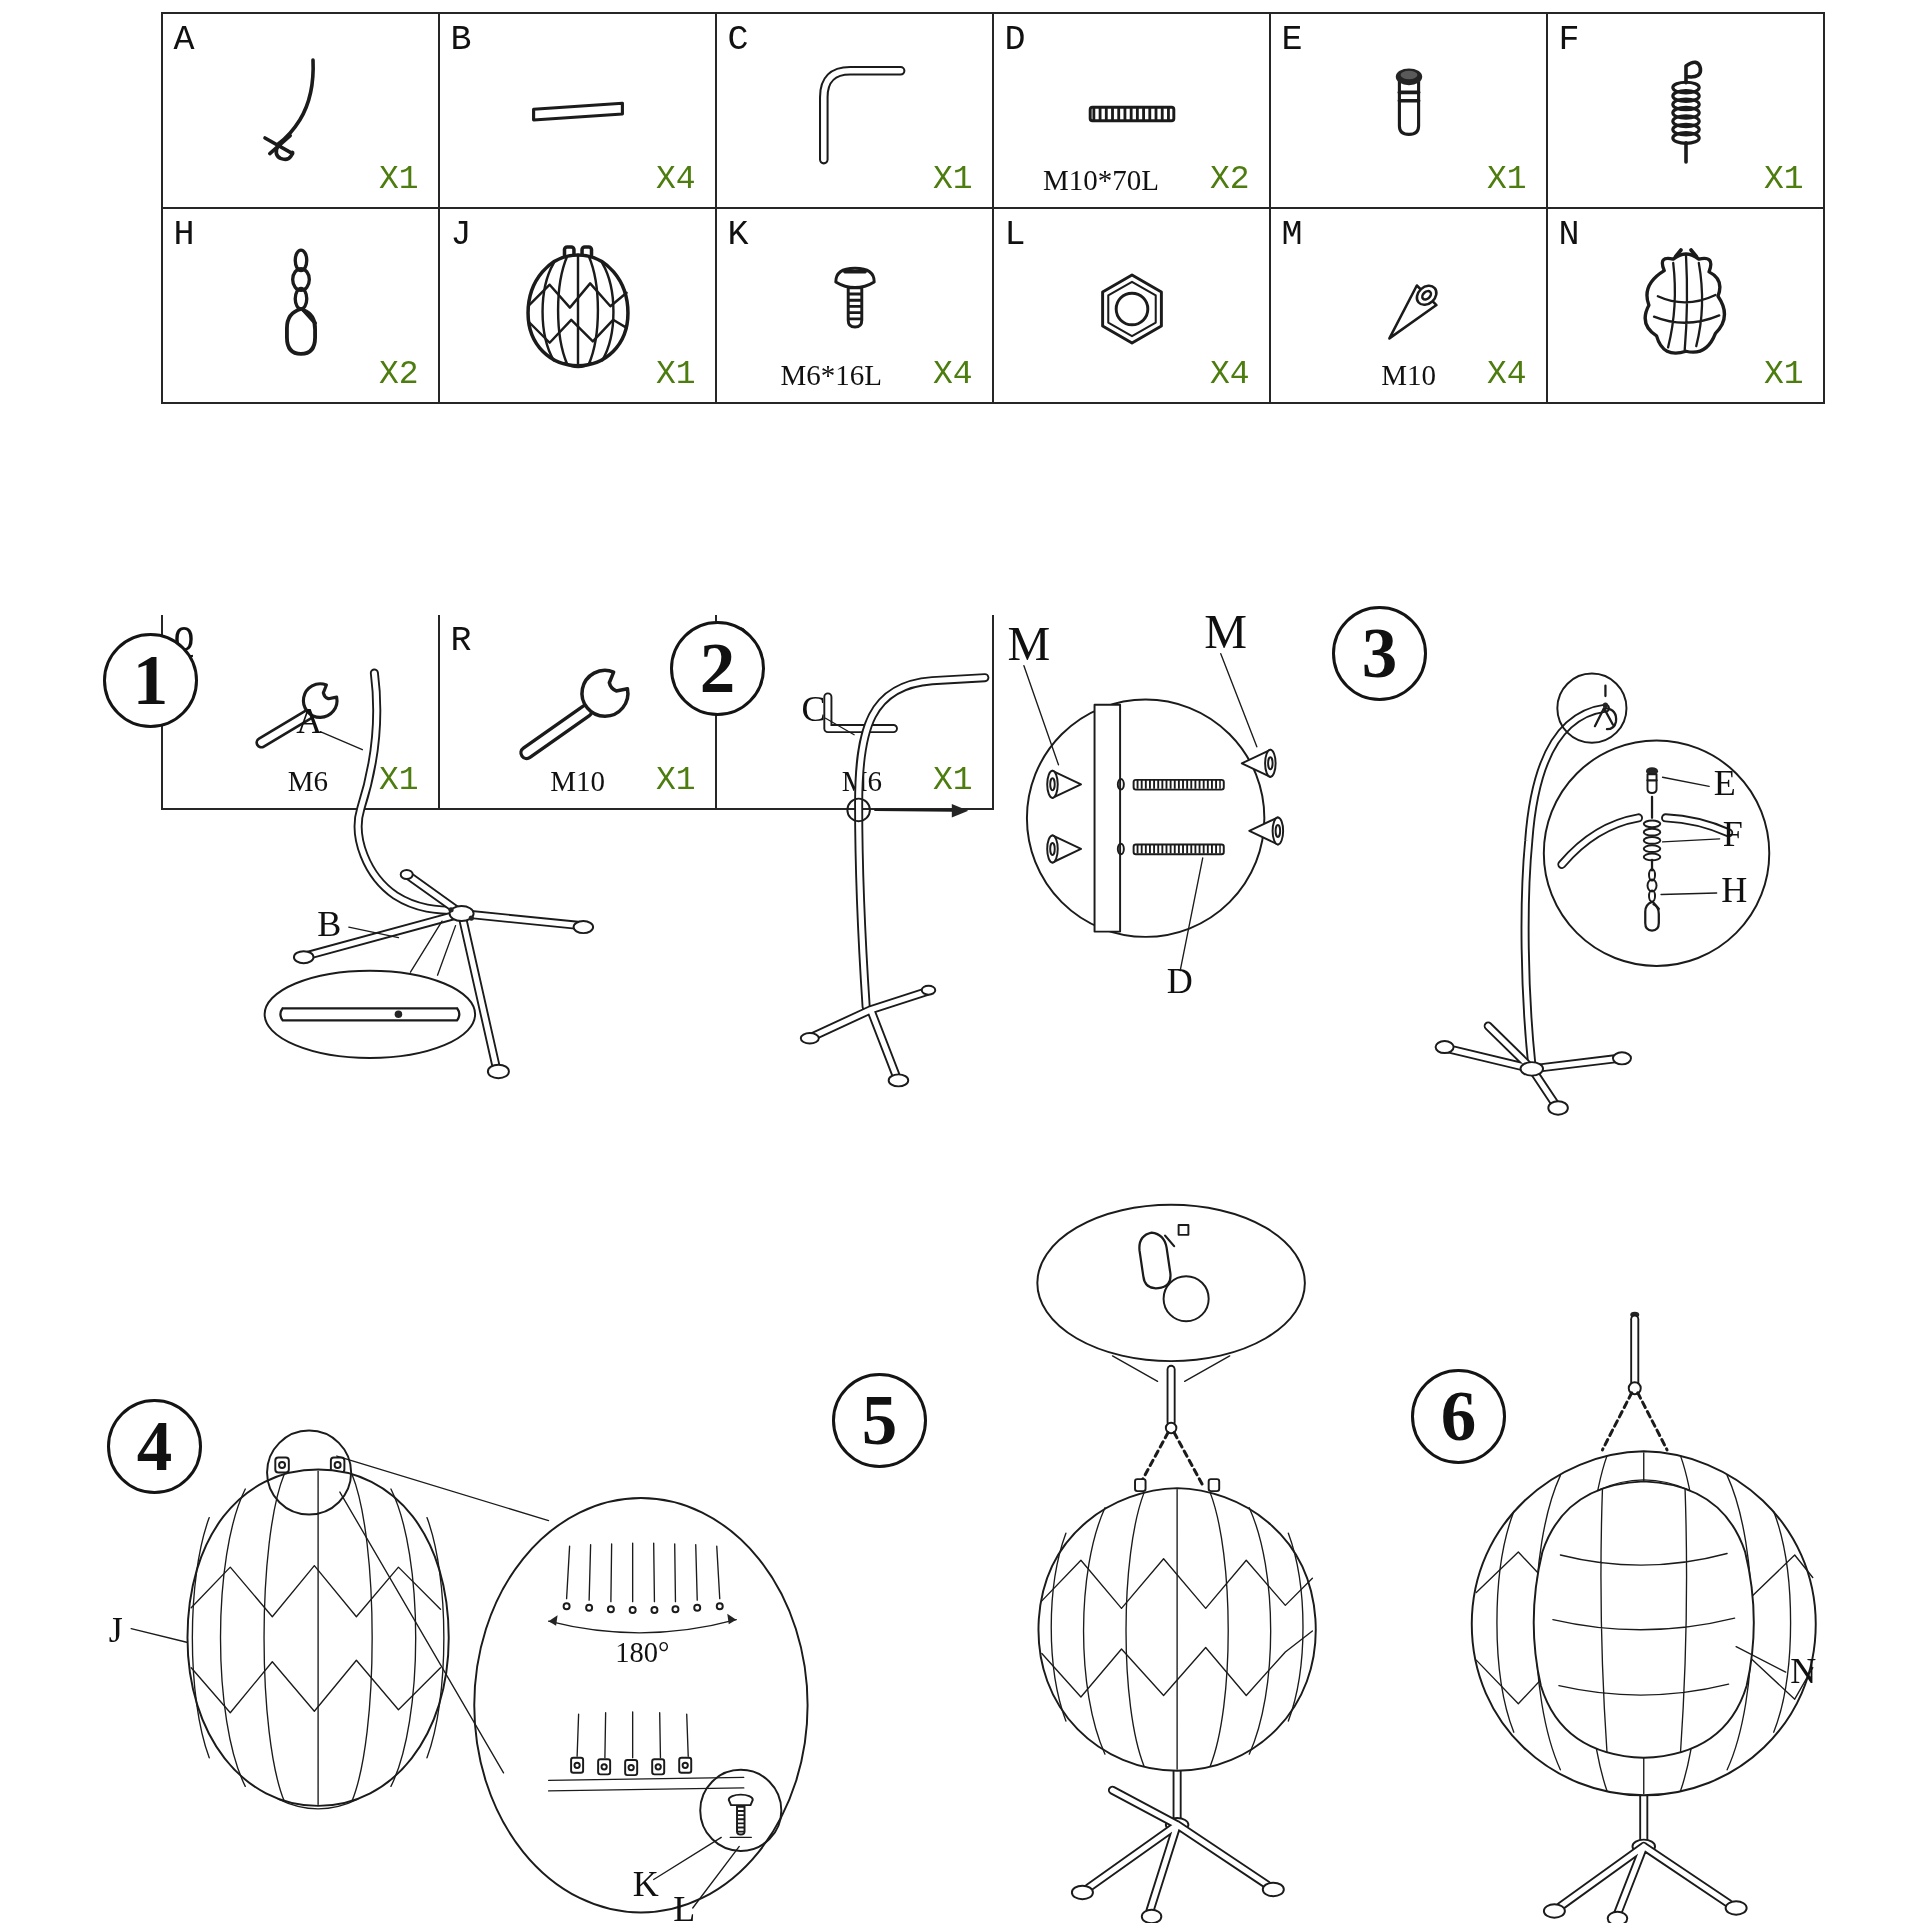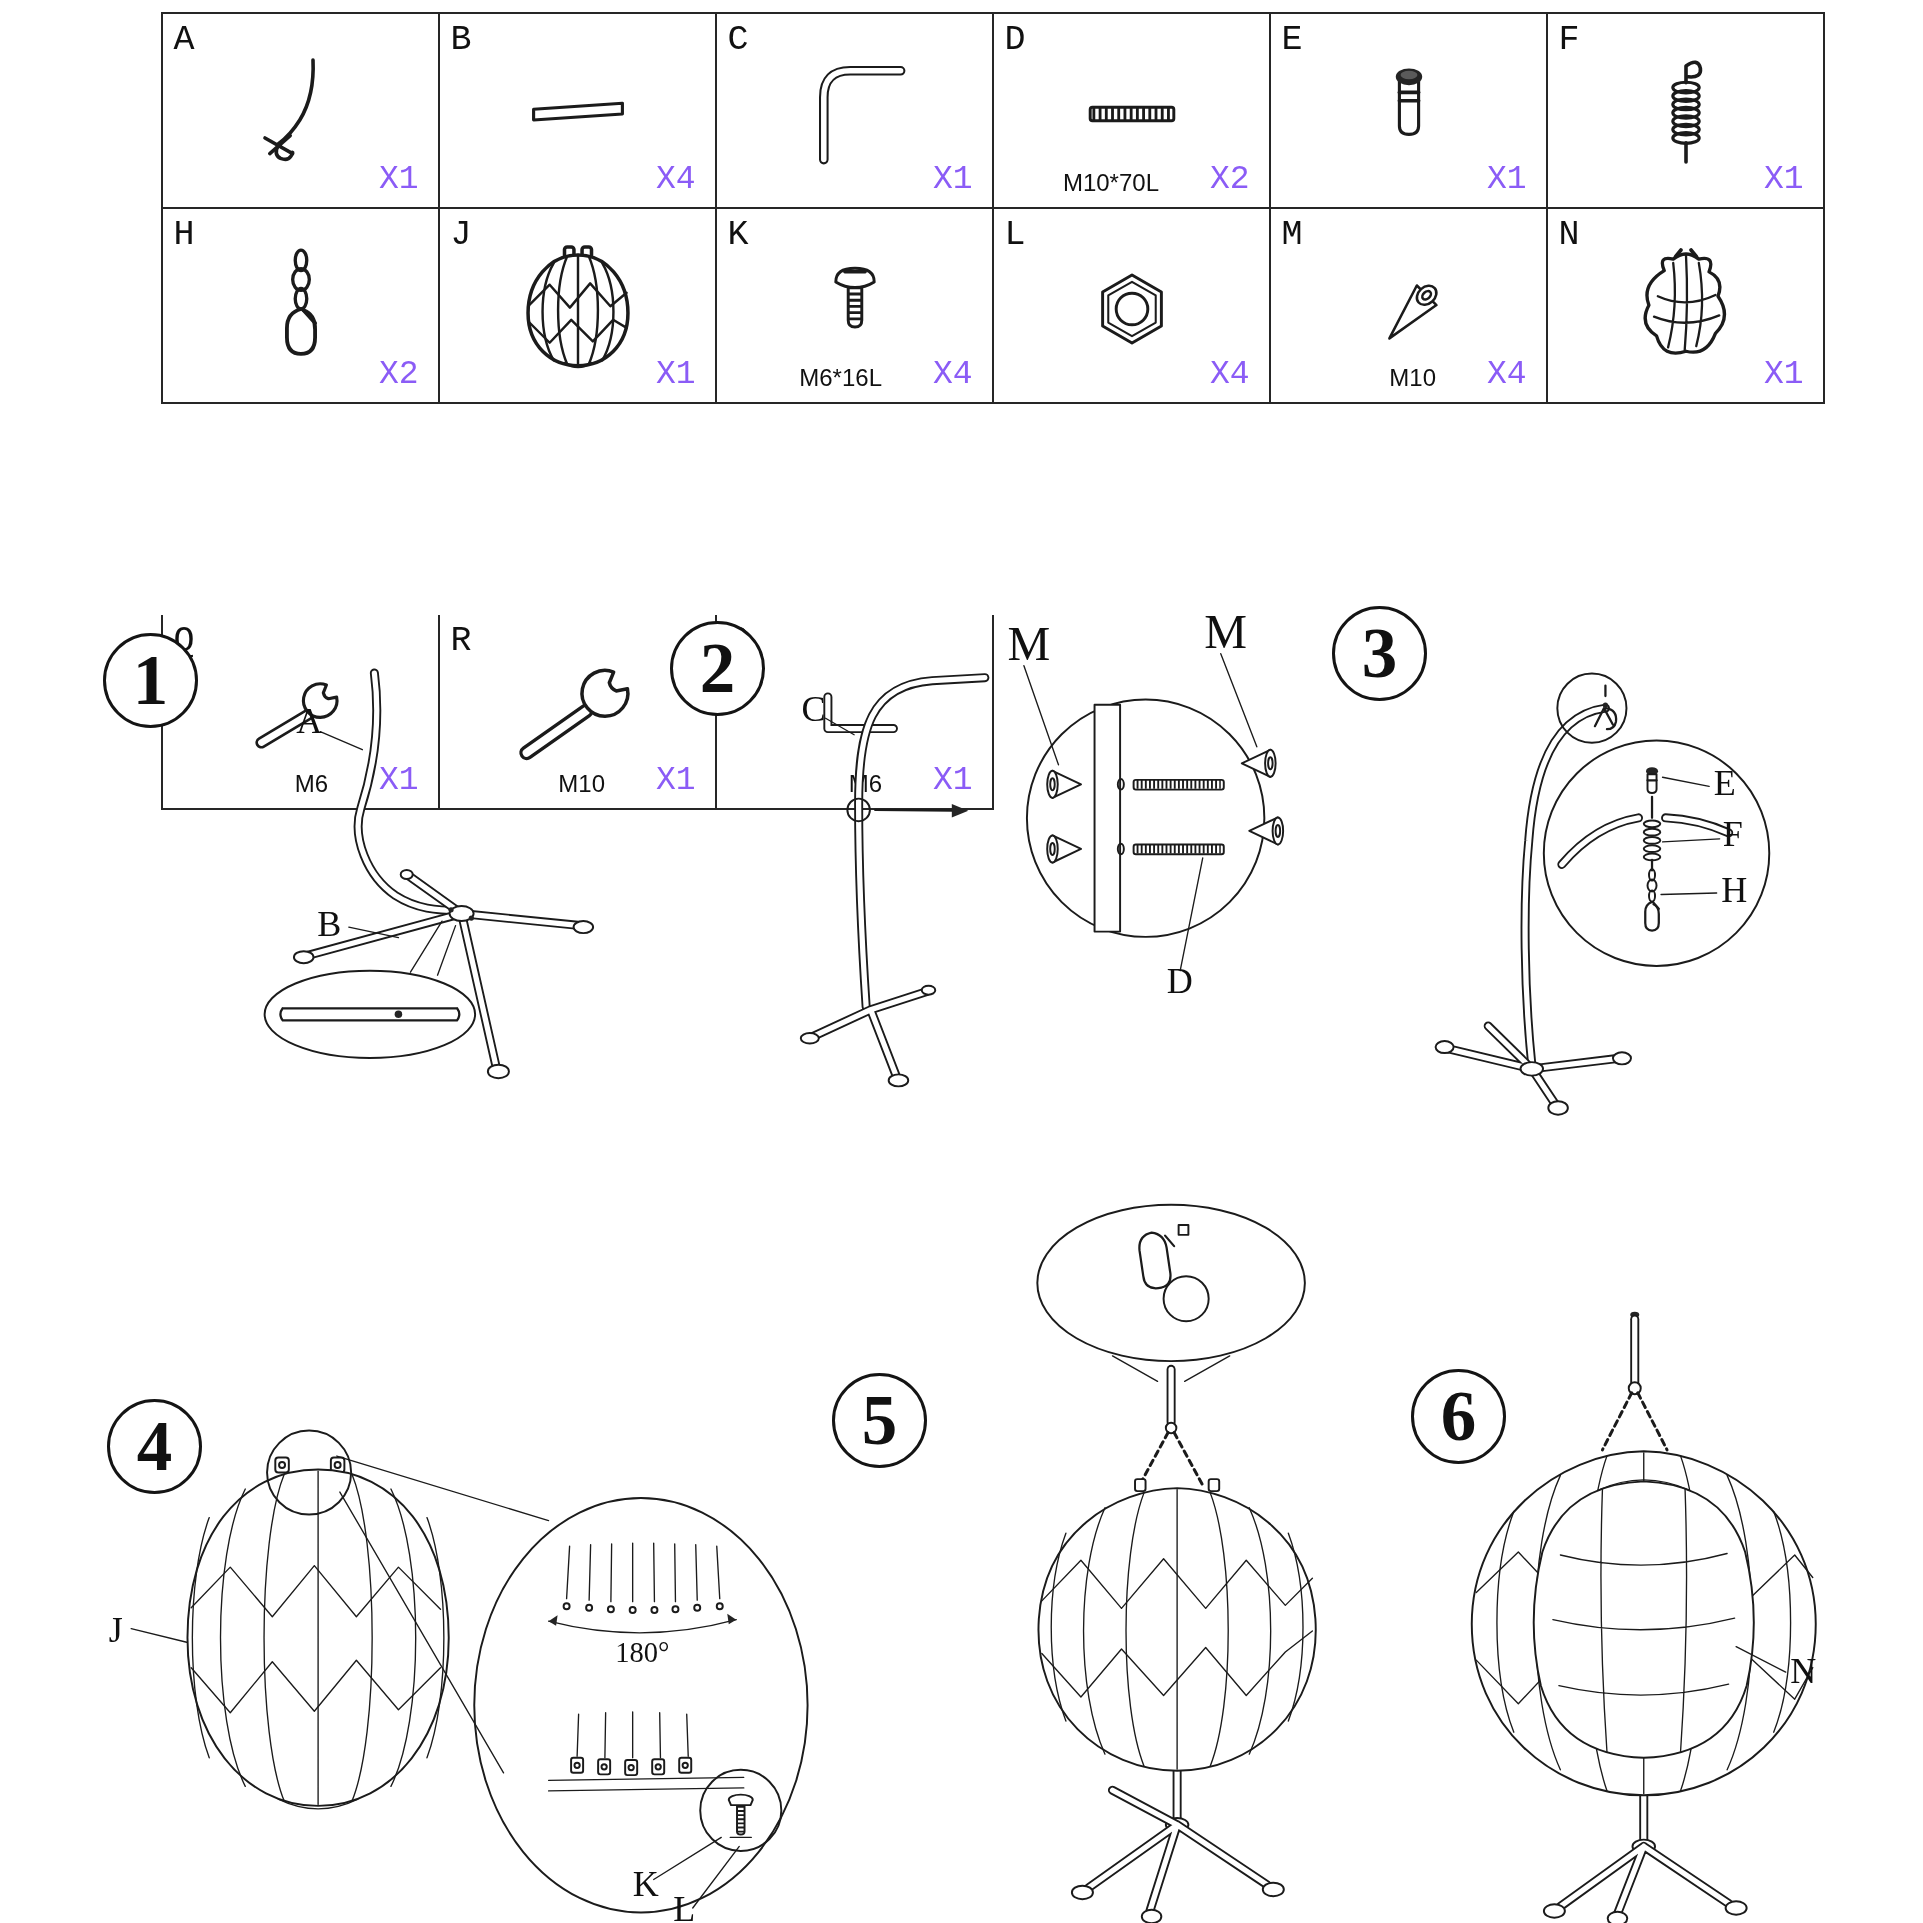--- a/index.html
+++ b/index.html
@@ -4,22 +4,22 @@
 <style>
   html,body{margin:0;padding:0;background:#fff;}
   .page{position:relative;width:1924px;height:1924px;background:#fff;overflow:hidden;
         font-family:"Liberation Sans",sans-serif;color:#111;}
   
   .ptable{position:absolute;left:161px;top:12px;border-top:2.3px solid #262626;border-left:2.3px solid #262626;}
   .ptable-r3{position:absolute;left:161px;top:615px;border-left:2.3px solid #262626;}
   .prow{display:flex;}
   .pcell{position:relative;width:277px;height:195px;border-right:2.3px solid #262626;border-bottom:2.3px solid #262626;background:#fff;box-sizing:border-box;}
   .plabel{position:absolute;left:10.5px;top:6px;font-family:"Liberation Mono",monospace;font-size:35px;color:#111;}
-  .pqty{position:absolute;right:19.5px;bottom:9px;font-family:"Liberation Mono",monospace;font-size:33px;color:#8b5cf6;}
-  .pspec{position:absolute;right:110px;bottom:10.5px;font-family:Liberation Sans, sans-serif;font-size:24px;color:#111;white-space:nowrap;}
+  .pqty{position:absolute;right:19.5px;bottom:9px;font-family:"Liberation Mono",monospace;font-size:33px;color:#4d7c0f;}
+  .pspec{position:absolute;right:110px;bottom:10.5px;font-family:Liberation Serif, serif;font-size:29px;color:#111;white-space:nowrap;}
   .picon{position:absolute;left:50%;top:52%;transform:translate(-50%,-50%);}
   
   .stepnum{position:absolute;width:89px;height:89px;border:3px solid #141414;border-radius:50%;
            display:flex;align-items:center;justify-content:center;background:#fff;
            font-family:"Liberation Serif",serif;font-size:71px;font-weight:700;color:#111;}
   .diagram{position:absolute;}
   
   svg{overflow:visible;display:block;}
   .pln{fill:none;stroke:#1b1b1b;stroke-width:3;stroke-linecap:round;stroke-linejoin:round;}
   .thin{fill:none;stroke:#1b1b1b;stroke-width:1.8;stroke-linecap:round;stroke-linejoin:round;}

